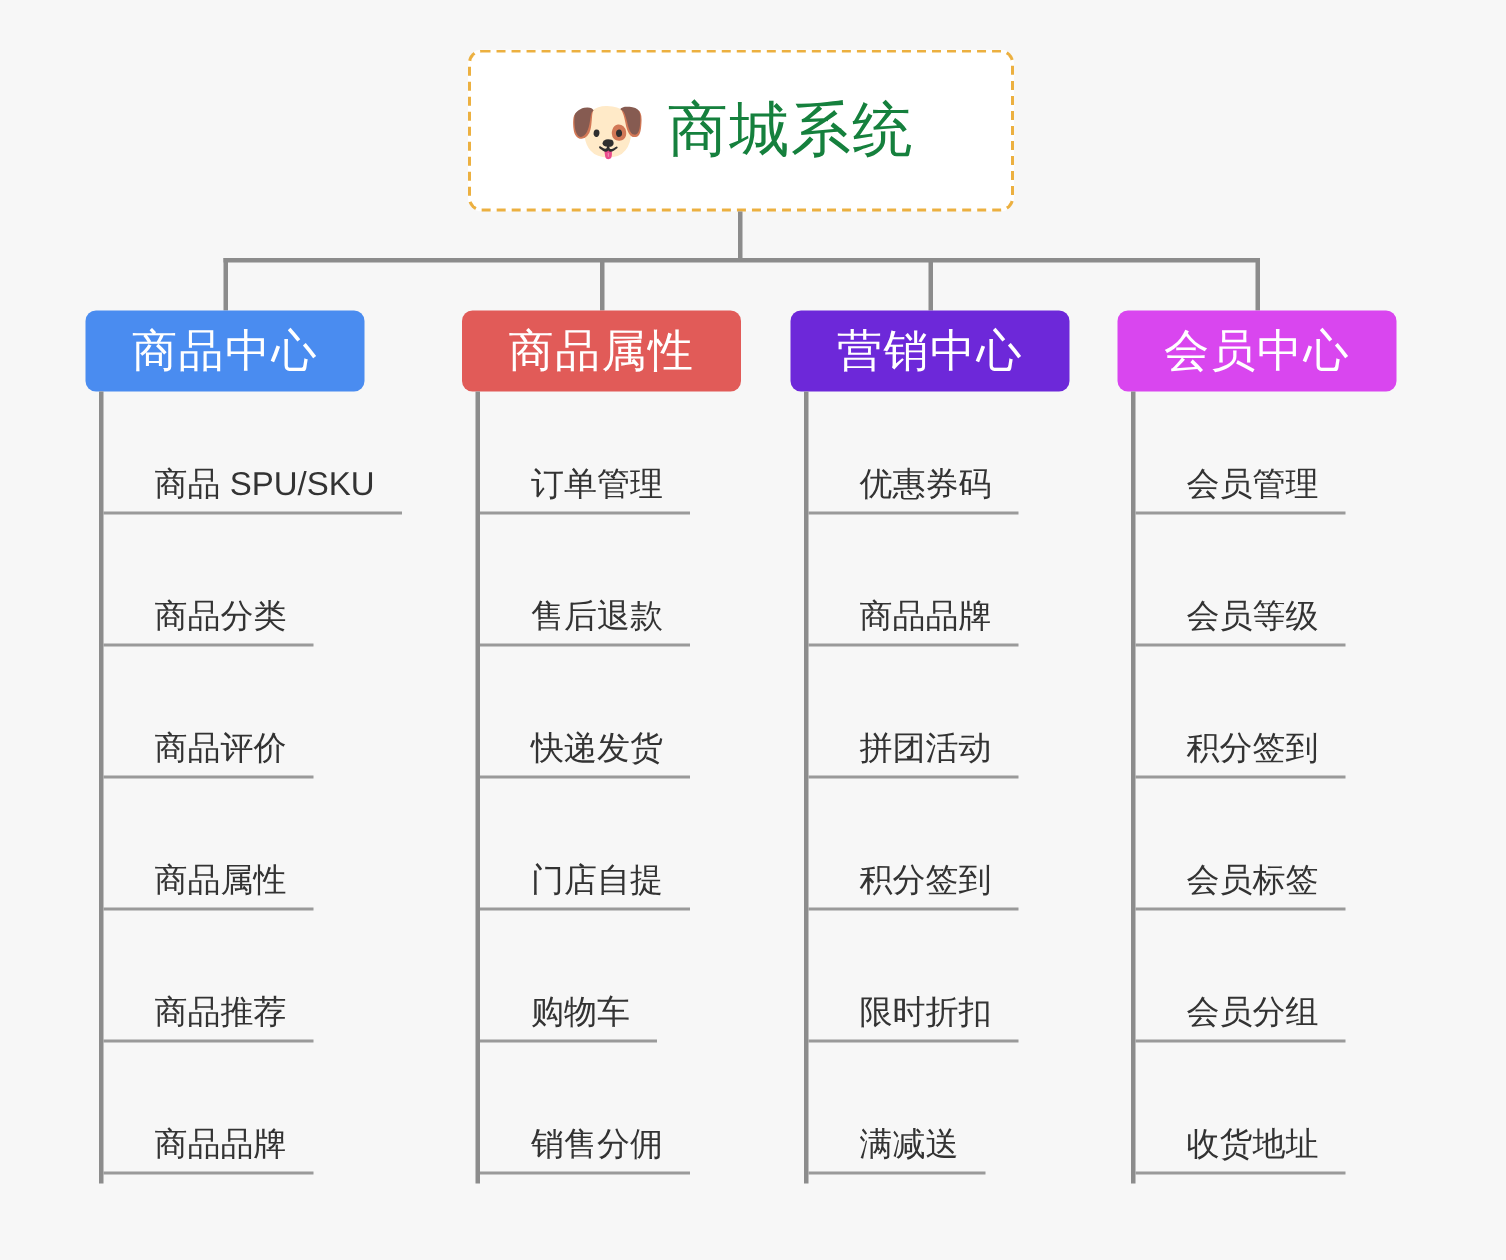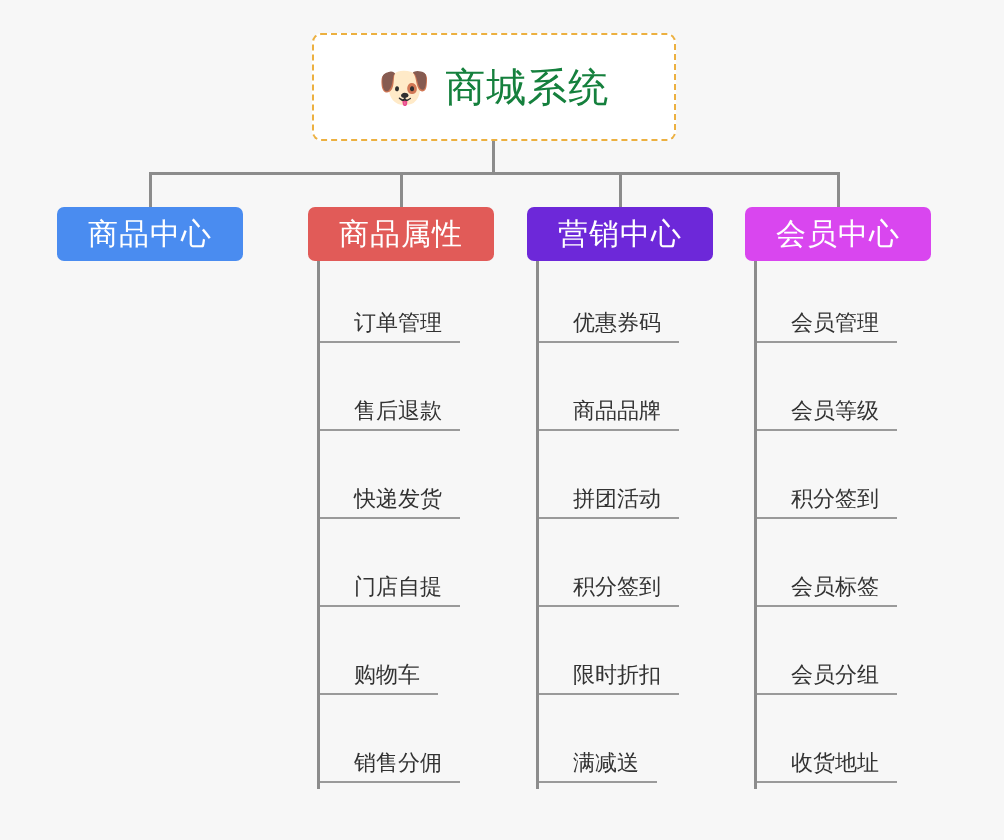--- a/index.html
+++ b/index.html
@@ -134,20 +134,40 @@
   <div id="drops">
       <div class="conn conn-v-drop" style="left: 149px;"></div>
       <div class="conn conn-v-drop" style="left: 400px;"></div>
       <div class="conn conn-v-drop" style="left: 619px;"></div>
       <div class="conn conn-v-drop" style="left: 837px;"></div>
     </div>
 
   <div id="columns">
       <div class="column" style="left: 57px;">
         <div class="cat-box" style="background: rgb(74, 140, 240);">商品中心</div>
+        <div class="leaf-list">
+          <div class="leaf-item">
+            <span class="leaf-label">商品 SPU/SKU</span>
+          </div>
+          <div class="leaf-item">
+            <span class="leaf-label">商品分类</span>
+          </div>
+          <div class="leaf-item">
+            <span class="leaf-label">商品评价</span>
+          </div>
+          <div class="leaf-item">
+            <span class="leaf-label">商品属性</span>
+          </div>
+          <div class="leaf-item">
+            <span class="leaf-label">商品推荐</span>
+          </div>
+          <div class="leaf-item">
+            <span class="leaf-label">商品品牌</span>
+          </div>
+        </div>
       </div>
       <div class="column" style="left: 308px;">
         <div class="cat-box" style="background: rgb(225, 91, 88);">商品属性</div>
         <div class="leaf-list">
           <div class="leaf-item">
             <span class="leaf-label">订单管理</span>
           </div>
           <div class="leaf-item">
             <span class="leaf-label">售后退款</span>
           </div>

